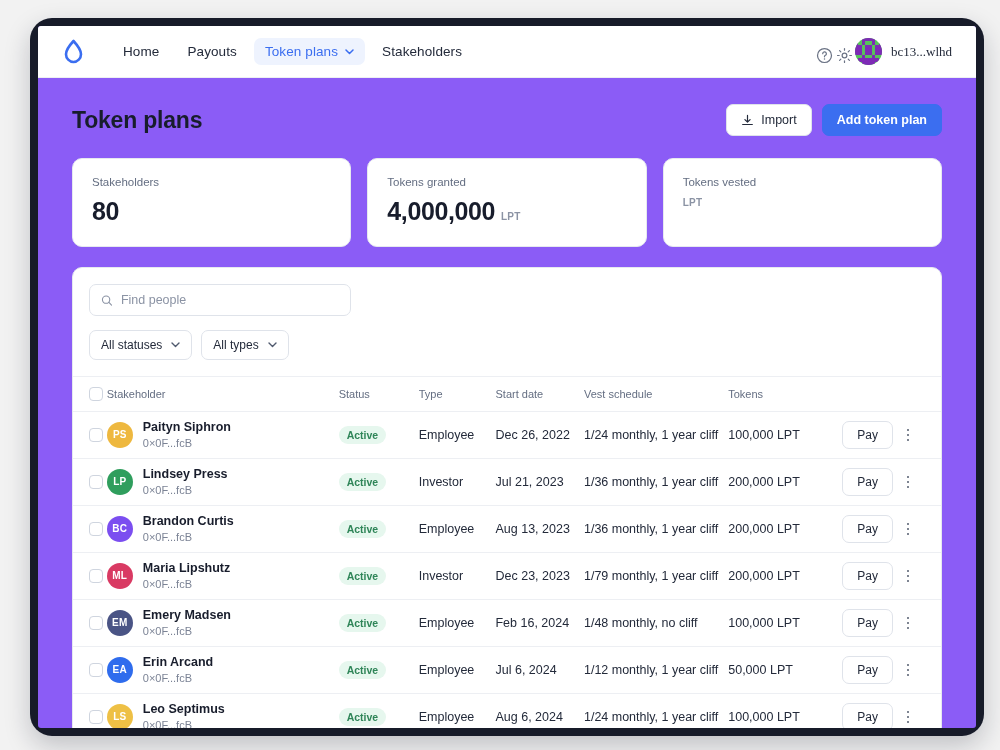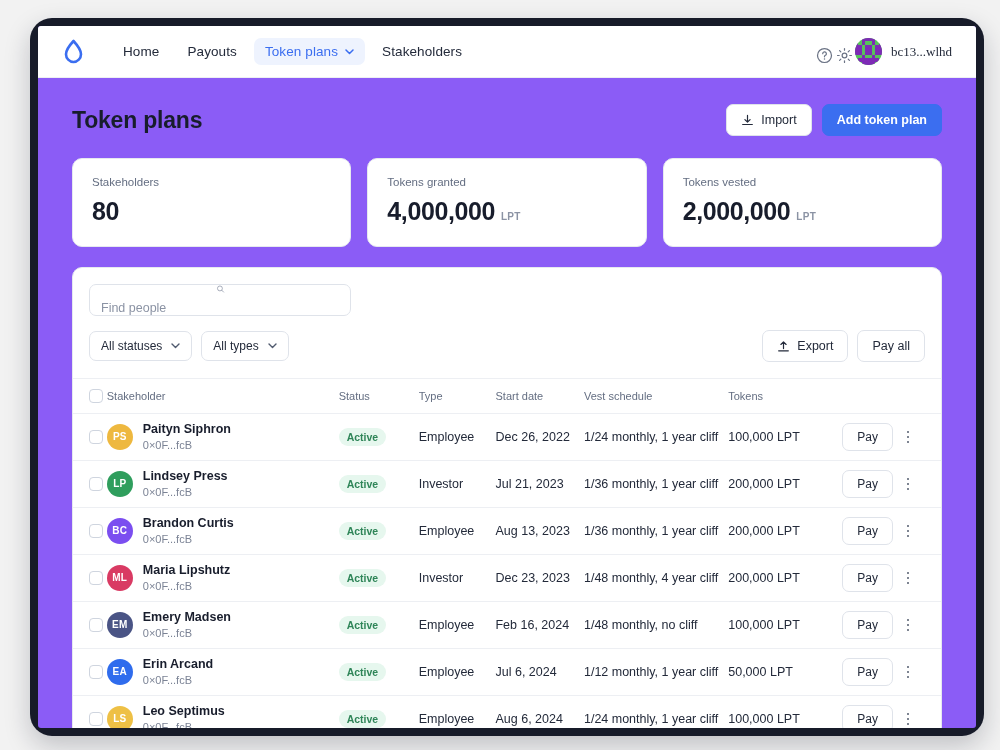--- a/index.html
+++ b/index.html
@@ -101,21 +101,21 @@
     border-radius: 10px;
     background: #fff;
     overflow: hidden;
   }
   .filters { padding: 16px 16px 0 16px; }
   .search {
     width: 262px; height: 32px;
     border: 1px solid #dfe3ea;
     border-radius: 7px;
     display: flex; align-items: center;
-    padding: 0 11px; gap: 8px; flex-direction: column;
+    padding: 0 11px; gap: 8px;
   }
   .search input {
     border: 0; outline: 0;
     font-size: 12.5px;
     color: #232a3a;
     width: 100%;
     background: transparent;
     font-family: "Liberation Sans", sans-serif;
   }
   .search input::placeholder { color: #8b93a4; }
@@ -311,21 +311,20 @@
       <div class="stat">
         <div class="stat-label">Tokens granted</div>
         <div class="stat-value">
           <span>4,000,000</span>
           <span class="stat-unit">LPT</span>
         </div>
       </div>
       <div class="stat">
         <div class="stat-label">Tokens vested</div>
         <div class="stat-value">
-          <span>2,000,000</span>
           <span class="stat-unit">LPT</span>
         </div>
       </div>
     </div>
 
     <div class="table-card">
 
       <div class="filters">
         <div class="search">
           <svg width="13" height="13" viewBox="0 0 14 14">
@@ -342,32 +341,20 @@
               <path d="M1 1L4.5 4.5L8 1" stroke="#505a6e" stroke-width="1.4" fill="none" stroke-linecap="round" stroke-linejoin="round"></path>
             </svg>
           </div>
           <div class="chip">
             <span>All types</span>
             <svg width="9" height="6" viewBox="0 0 9 6">
               <path d="M1 1L4.5 4.5L8 1" stroke="#505a6e" stroke-width="1.4" fill="none" stroke-linecap="round" stroke-linejoin="round"></path>
             </svg>
           </div>
 
-          <div class="filter-right">
-            <button class="btn btn-ghost">
-              <svg width="13" height="13" viewBox="0 0 14 14">
-                <path d="M7 9.2v-7M4.2 4.8L7 2l2.8 2.8" stroke="#232a3a" stroke-width="1.3" fill="none" stroke-linecap="round" stroke-linejoin="round"></path>
-                <path d="M1.8 11.6h10.4" stroke="#232a3a" stroke-width="1.3" stroke-linecap="round"></path>
-              </svg>
-              <span>Export</span>
-            </button>
-            <button class="btn btn-ghost">
-              <span>Pay all</span>
-            </button>
-          </div>
         </div>
       </div>
 
       <table>
         <thead>
           <tr>
             <th class="c-check">
               <span class="cbox"></span>
             </th>
             <th class="c-holder">Stakeholder</th>
@@ -484,21 +471,21 @@
                     </div>
                     <div>
                       <div class="h-name">Maria Lipshutz</div>
                       <div class="h-addr">0×0F...fcB</div>
                     </div>
                   </div>
                 </td>
                 <td class="c-status"><span class="badge">Active</span></td>
                 <td class="c-type">Investor</td>
                 <td class="c-date">Dec 23, 2023</td>
-                <td class="c-vest">1/48 monthly, 4 year cliff</td>
+                <td class="c-vest">1/79 monthly, 1 year cliff</td>
                 <td class="c-tokens">200,000 LPT</td>
                 <td class="c-act">
                   <div class="row-actions">
                     <button class="pay-btn">Pay</button>
                     <span class="kebab">
                       <i></i>
                       <i></i>
                       <i></i>
                     </span>
                   </div>

